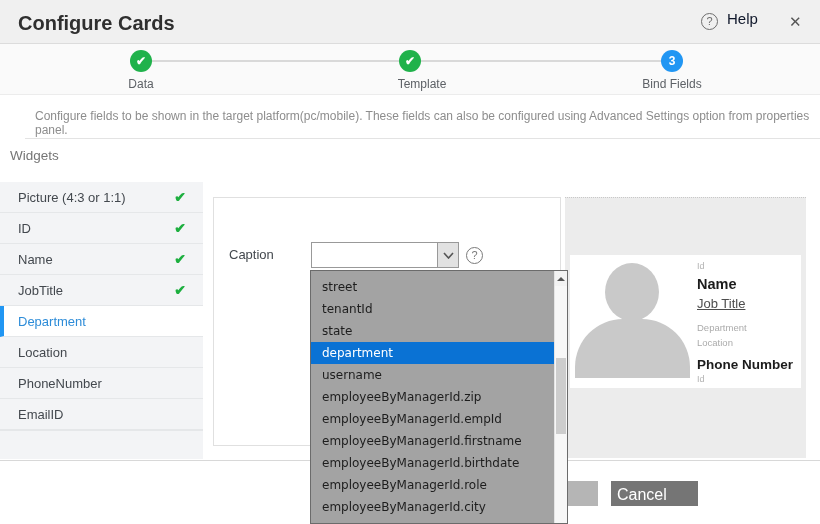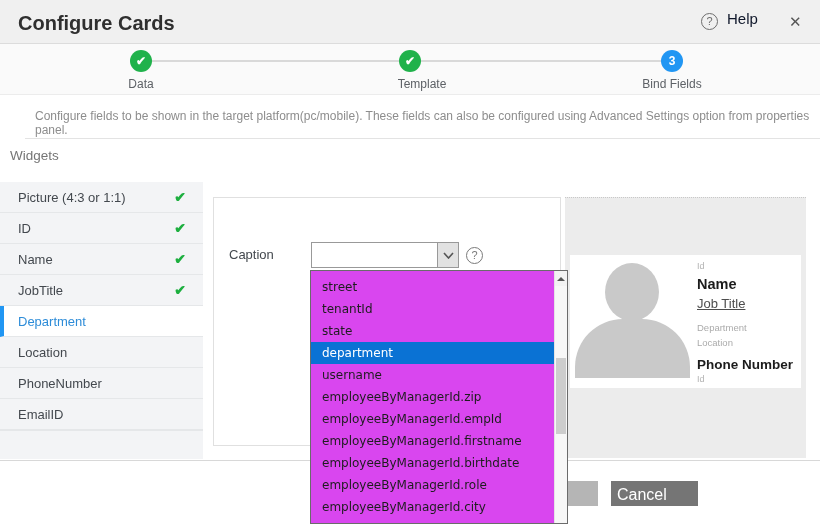--- a/index.html
+++ b/index.html
@@ -41,21 +41,21 @@
   .panel-title{position:absolute;left:15px;top:15px;font-size:14.5px;color:#75757a;}
   .cap-label{position:absolute;left:15px;top:49px;font-size:13px;color:#43484e;}
   .selbox{position:absolute;left:97px;top:44px;width:148px;height:26px;border:1px solid #999;background:#fff;box-sizing:border-box;}
   .selval{position:absolute;left:6px;top:5px;font-size:12px;color:#333;}
   .selbtn{position:absolute;right:0;top:0;width:21px;height:24px;background:#e2e2e2;border-left:1px solid #999;box-sizing:border-box;}
   .selbtn svg{position:absolute;left:5px;top:9px;}
   .q-circ{position:absolute;left:252px;top:49px;width:15px;height:15px;border:1.5px solid #7a7a7a;border-radius:50%;
           font-size:11px;color:#7a7a7a;text-align:center;line-height:15px;}
 
   
-  .dd{position:absolute;left:310px;top:270px;width:258px;height:254px;background:#d946ef;border:1px solid #6b6b6b;box-sizing:border-box;z-index:10;}
+  .dd{position:absolute;left:310px;top:270px;width:258px;height:254px;background:#a3a3a3;border:1px solid #6b6b6b;box-sizing:border-box;z-index:10;}
   .dd-list{position:absolute;left:0;top:0;right:13px;bottom:0;padding-top:5px;overflow:hidden;}
   .dd-item{height:22px;line-height:22px;padding-left:11px;font-family:"DejaVu Sans",sans-serif;font-size:12px;color:#1d1d1d;white-space:nowrap;cursor:pointer;}
   .dd-item.dd-selected{background:#0a72d4;color:#ffffff;}
   .dd-scroll{position:absolute;right:0;top:0;bottom:0;width:13px;background:#f7f7f7;border-left:1px solid #e4e4e4;box-sizing:border-box;}
   .dd-up{position:absolute;left:0;top:0;width:12px;height:15px;background:#f2f2f2;}
   .dd-up i{position:absolute;left:2px;top:6px;width:0;height:0;border-left:4px solid transparent;border-right:4px solid transparent;border-bottom:4px solid #555;}
   .dd-thumb{position:absolute;left:1px;top:87px;width:10px;height:76px;background:#cdcdcd;}
 
   
   .preview{position:absolute;left:565px;top:197px;width:241px;height:261px;background:#ececec;border-top:1px dotted #c8c8c8;box-sizing:border-box;}

